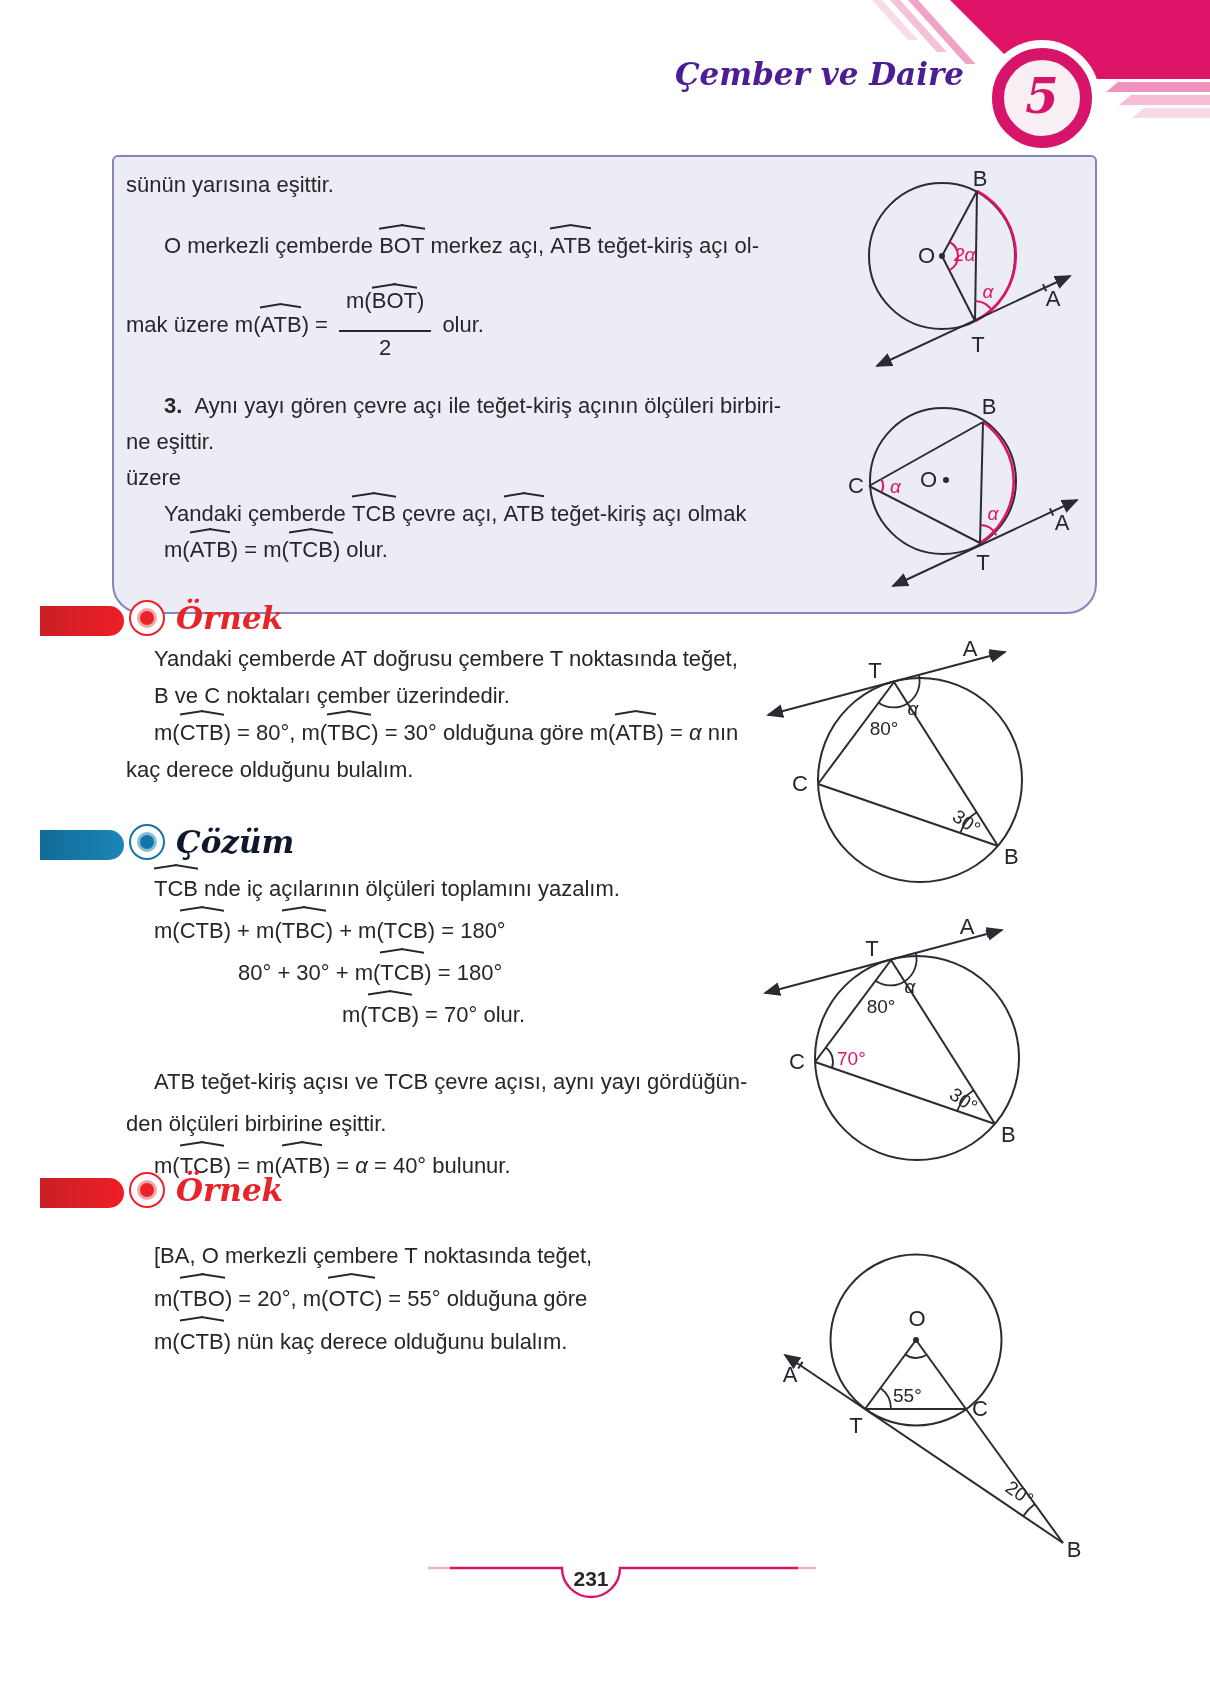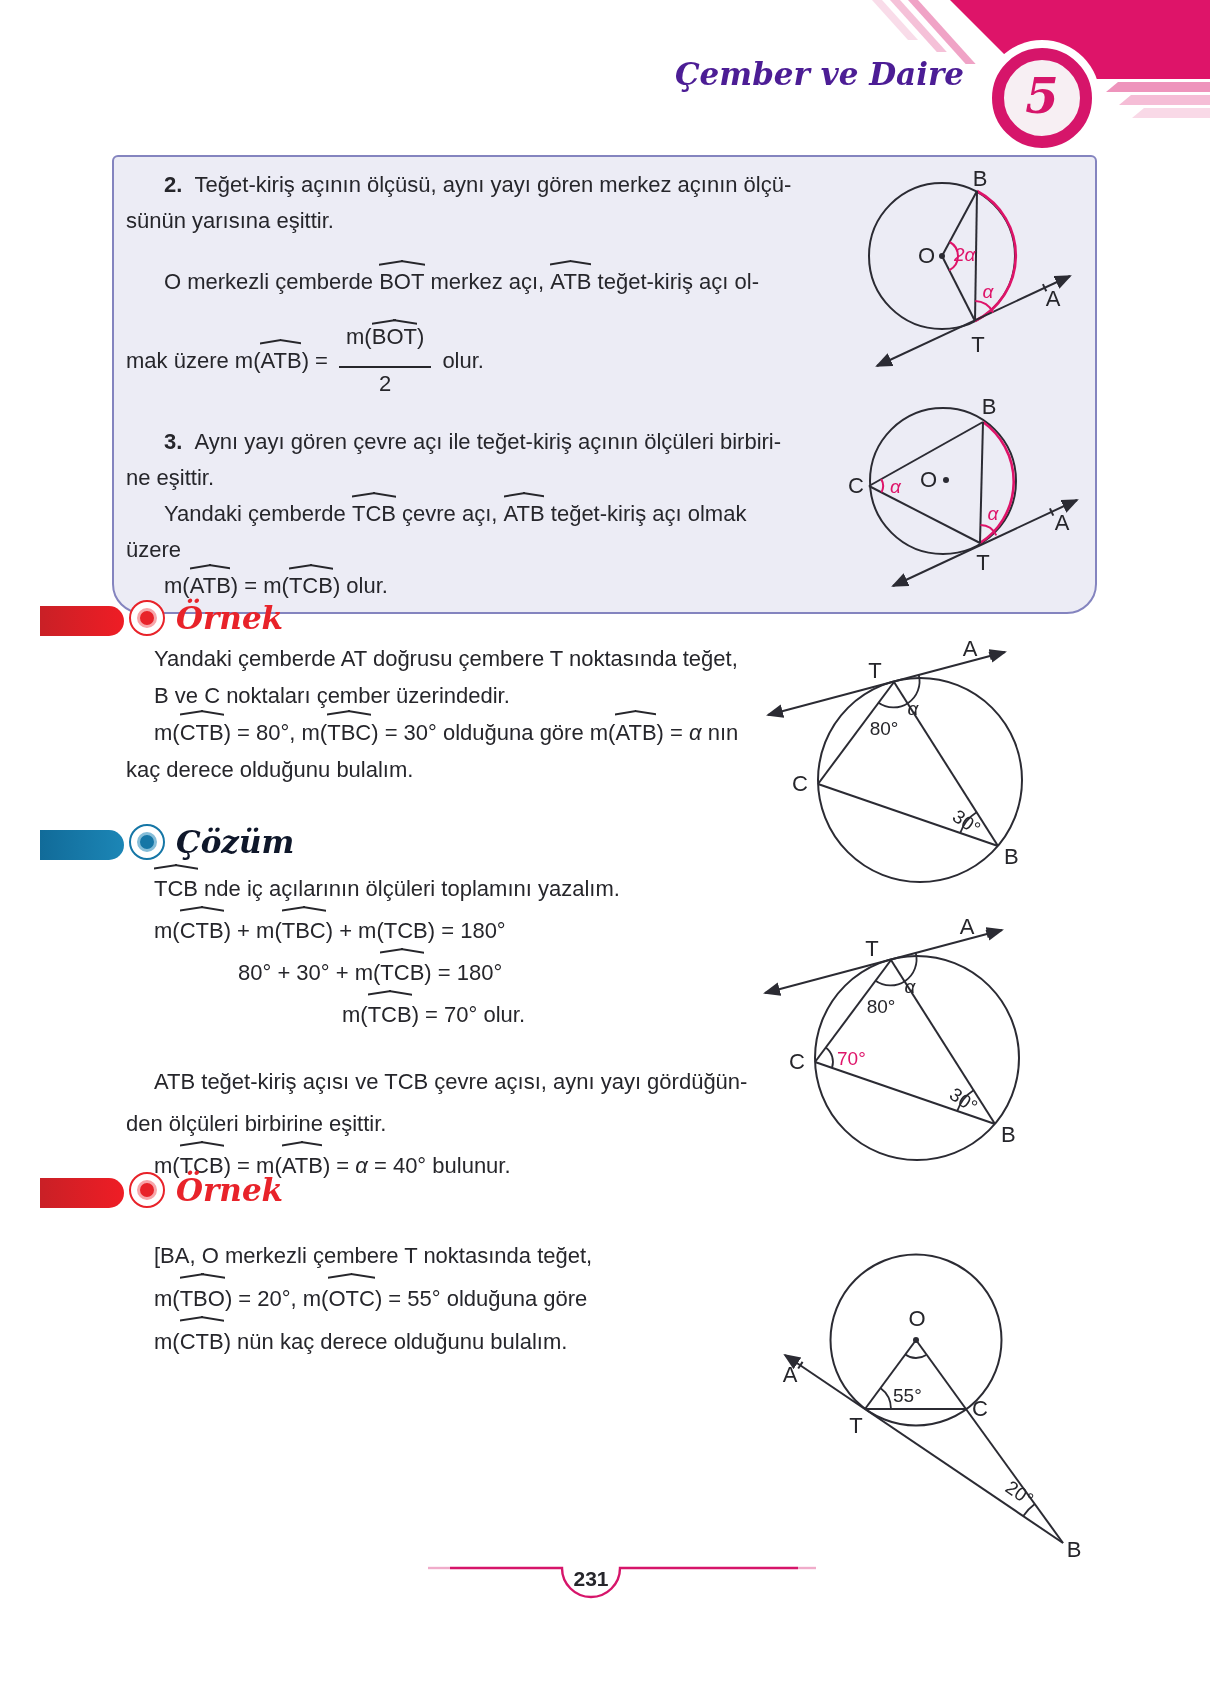--- a/index.html
+++ b/index.html
@@ -103,33 +103,32 @@
     <div class="badge">
       <div class="badge-inner">
         <span>5</span>
       </div>
     </div>
   </div>
 
   <div class="rules-box"></div>
   <div class="rules">
     <div>
-        <div class="tline ind"><span class="bd">2.</span><span>&nbsp;&nbsp;Teğet-kiriş açının ölçüsü, aynı yayı gören merkez açının ölçü-</span></div>
         <div class="tline"><span>sünün yarısına eşittir.</span></div>
         <div class="tline ind gap"><span>O merkezli çemberde </span><span class="arc">BOT</span><span> merkez açı, </span><span class="arc">ATB</span><span> teğet-kiriş açı ol-</span></div>
         <div class="tline gap"><span>mak üzere m(</span><span class="arc">ATB</span><span>) = </span><span class="frac">
             <span class="num"><span>m(</span><span class="arc">BOT</span><span>)</span></span>
             <span class="den"><span>2</span></span>
           </span><span> olur.</span></div>
       </div>
     <div>
         <div class="tline ind gap2"><span class="bd">3.</span><span>&nbsp;&nbsp;Aynı yayı gören çevre açı ile teğet-kiriş açının ölçüleri birbiri-</span></div>
         <div class="tline"><span>ne eşittir.</span></div>
+        <div class="tline"><span>üzere</span></div>
         <div class="tline ind"><span>Yandaki çemberde </span><span class="arc">TCB</span><span> çevre açı, </span><span class="arc">ATB</span><span> teğet-kiriş açı olmak</span></div>
-        <div class="tline"><span>üzere</span></div>
         <div class="tline ind"><span>m(</span><span class="arc">ATB</span><span>) = m(</span><span class="arc">TCB</span><span>) olur.</span></div>
       </div>
   </div>
 
   <svg id="d1" width="260" height="222" viewBox="0 0 260 222">
     <defs>
         <marker id="ah1" markerWidth="9" markerHeight="8" refX="7.5" refY="3.5" orient="auto-start-reverse">
           <path d="M0,0 L8.5,3.5 L0,7 Z" fill="#2b2b33"></path>
         </marker>
       </defs>

